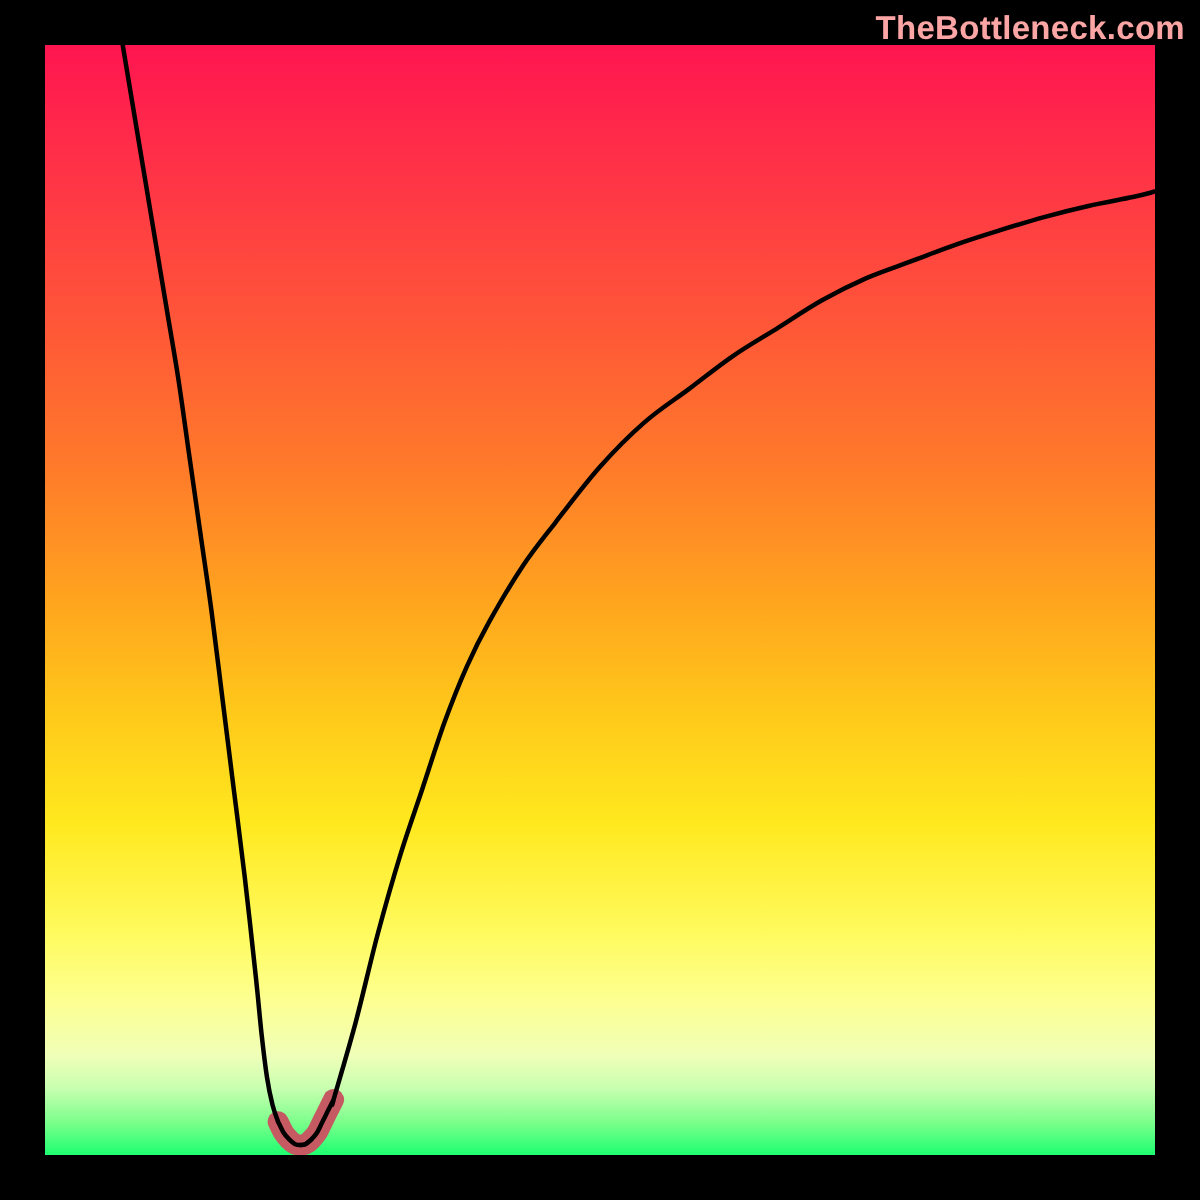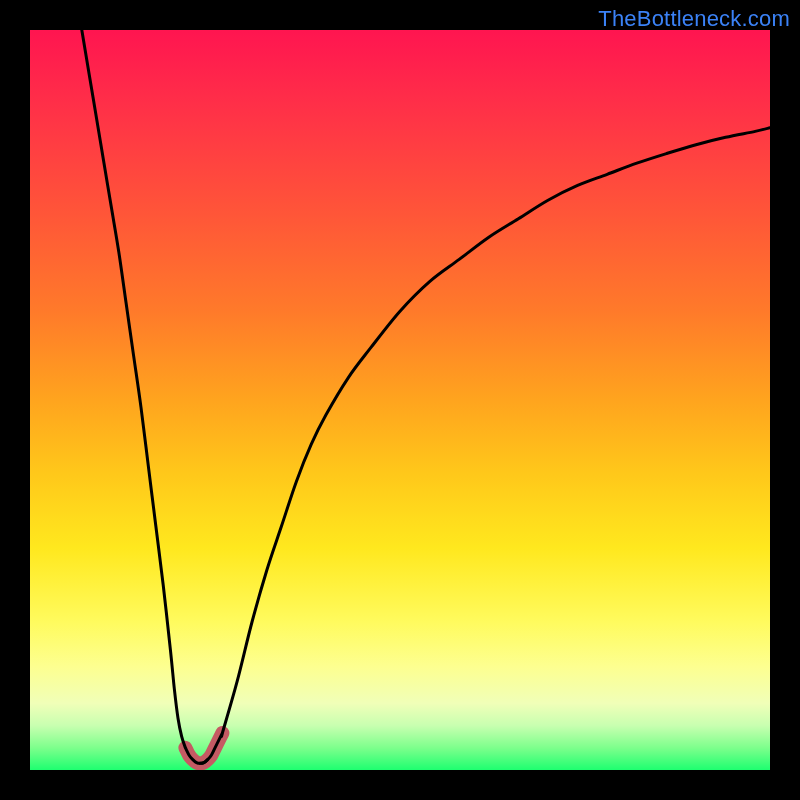--- a/index.html
+++ b/index.html
@@ -39,23 +39,23 @@
       #f0ffb8 91%,
       #c8ffb0 94%,
       #7dff8c 97%,
       #1eff70 100%
     );
   }
   .watermark {
     position: absolute;
     top: 6px;
     right: 10px;
-    color: #3b82f6;
+    color: #fca5a5;
     font-size: 22px;
-    font-weight: 400;
+    font-weight: 700;
     letter-spacing: 0.2px;
     user-select: none;
   }
   svg.curve {
     position: absolute;
     left: 0;
     top: 0;
     width: 740px;
     height: 740px;
   }

